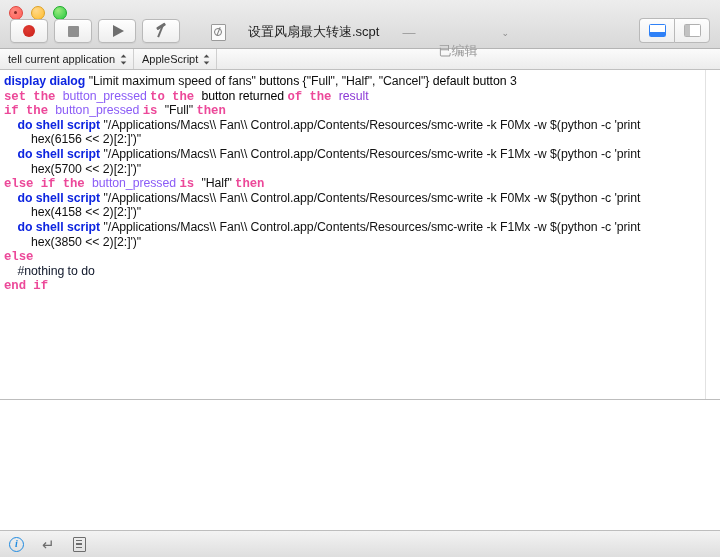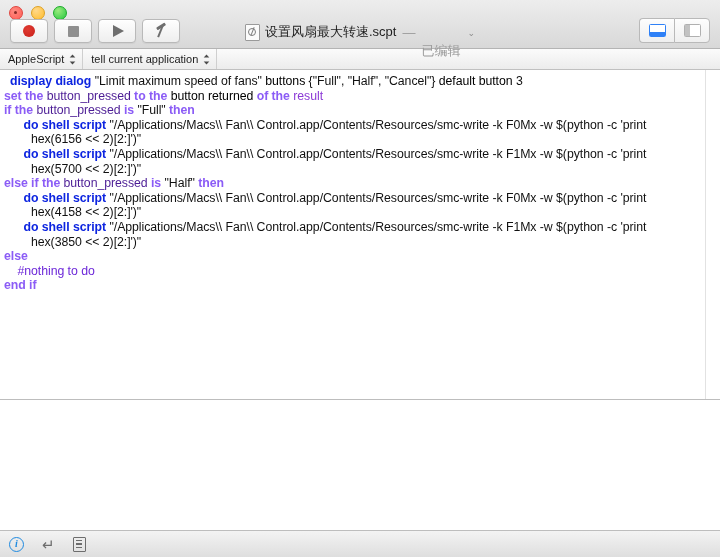--- a/index.html
+++ b/index.html
@@ -56,21 +56,21 @@
     left: 4px; top: 4px;
   }
 
   .title-wrap {
     position: absolute;
     left: 0; right: 0;
     top: 4px;
     display: flex;
     align-items: center;
     justify-content: center;
-    gap: 5px;
+    gap: 22px;
     font-size: 13px;
     color: #222;
     pointer-events: none;
   }
   .doc-icon {
     width: 13px; height: 15px;
     background: #fbfbfb;
     border: 1px solid #9a9a9a;
     border-radius: 1px;
     position: relative;
@@ -240,28 +240,28 @@
   }
   .code {
     padding: 4px 0 0 4px;
     font-family: "Liberation Sans", sans-serif;
     font-size: 12.3px;
     line-height: 14.6px;
     white-space: pre;
     letter-spacing: -0.05px;
   }
   .code .ln { height: 14.6px; }
-  .kwb  { color: #8b5cf6; font-weight: bold; }
-  .cmd  { color: #0d25e0; font-weight: bold; margin-left: 6px; }
-  .var  { color: #4c1d95; }
+  .kwb  { color: #ec4899; font-weight: bold; font-family: Liberation Mono, monospace; }
+  .cmd  { color: #0d25e0; font-weight: bold; }
+  .var  { color: #8b5cf6; }
   .ref  { color: #000000; text-align: right; }
   .val  { color: #8c3ad6; }
   .str  { color: #111111; }
   .num  { color: #111111; }
-  .cmt  { color: #6d28d9; }
+  .cmt  { color: #0f172a; }
   .v-divider {
     position: absolute;
     top: 0; bottom: 0;
     left: 705px;
     width: 1px;
     background: #e2e2e2;
   }
 
   
   .desc-header {
@@ -375,30 +375,30 @@
         <span class="vt-shape bottom"></span>
       </div>
       <div class="vt">
         <span class="vt-shape side"></span>
       </div>
     </div>
   </div>
 
   <div class="navbar">
     <div class="popup">
-      <span>AppleScript</span>
+      <span>tell current application</span>
       <span class="chev">
         <svg width="7" height="11" viewBox="0 0 7 11">
           <path d="M3.5 0.5 L6.3 3.6 L0.7 3.6 Z" fill="#4a4a4a"></path>
           <path d="M3.5 10.5 L6.3 7.4 L0.7 7.4 Z" fill="#4a4a4a"></path>
         </svg>
       </span>
     </div>
     <div class="popup">
-      <span>tell current application</span>
+      <span>AppleScript</span>
       <span class="chev">
         <svg width="7" height="11" viewBox="0 0 7 11">
           <path d="M3.5 0.5 L6.3 3.6 L0.7 3.6 Z" fill="#4a4a4a"></path>
           <path d="M3.5 10.5 L6.3 7.4 L0.7 7.4 Z" fill="#4a4a4a"></path>
         </svg>
       </span>
     </div>
     <div class="popup-spacer"></div>
   </div>
 

